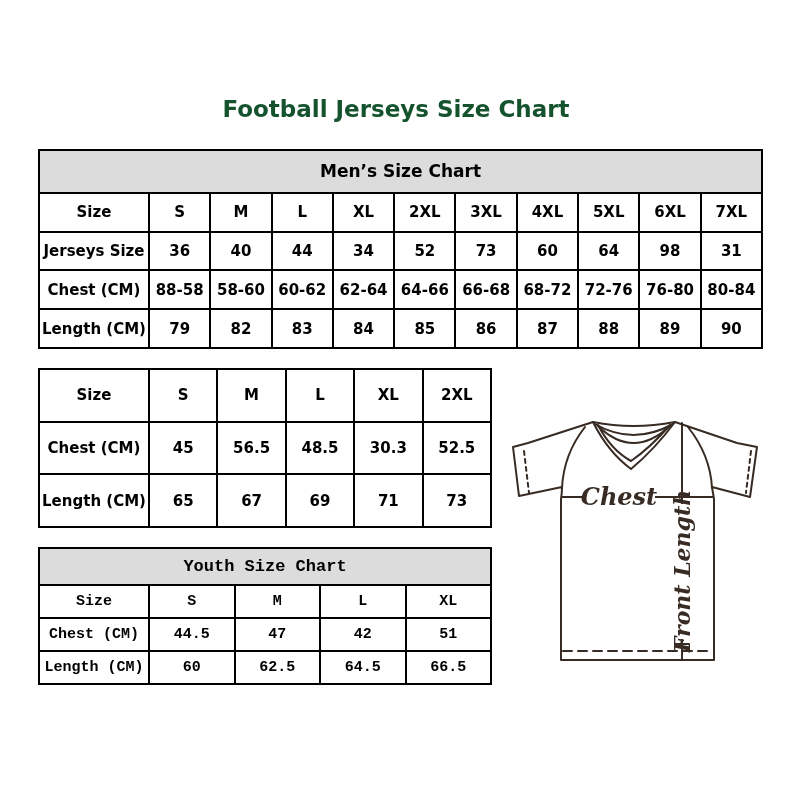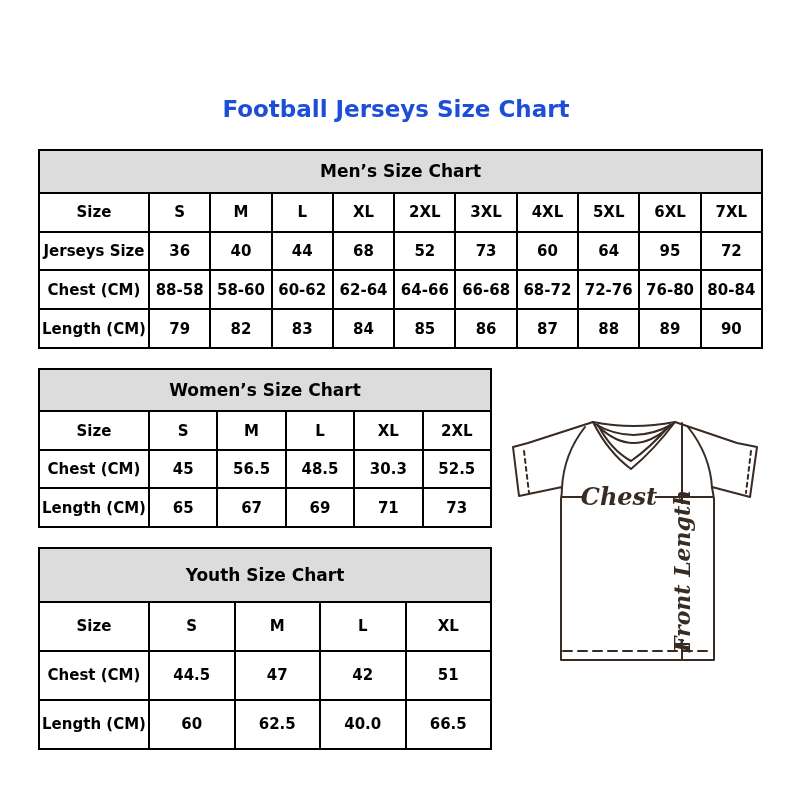--- a/index.html
+++ b/index.html
@@ -3,38 +3,38 @@
 <meta charset="utf-8">
 <style>
   html,body{margin:0;padding:0;}
   body{
     width:800px;height:800px;position:relative;overflow:hidden;
     background:#ffffff;color:#000;
     font-family:"DejaVu Sans","Liberation Sans",sans-serif;
   }
   .page-title{
     position:absolute;left:34px;top:96px;width:724px;
-    text-align:center;font-size:23px;font-weight:bold;color:#1d4ed8;
+    text-align:center;font-size:23px;font-weight:bold;color:#14532d;
   }
   .tbl{position:absolute;}
   .tbl table{
     border-collapse:collapse;table-layout:fixed;
     width:100%;height:100%;
   }
   .tbl th,.tbl td{
     border:2px solid var(--tbl-border,#000);
     text-align:center;vertical-align:middle;
     font-weight:bold;color:#000;padding:0;overflow:hidden;
   }
   .tbl .tbl-title{background:var(--header-bg,#dcdcdc);font-size:17px;}
   .tbl .row-label{font-size:15px;}
   .tbl td{font-size:15px;}
   .tbl-mens  {left:38px;top:149px;width:725px;height:200px;}
   .tbl-womens{left:38px;top:368px;width:454px;height:160px;}
-  .tbl-youth {left:38px;top:547px;width:454px;height:203px;}
+  .tbl-youth {left:38px;top:547px;width:454px;height:138px;font-family:Liberation Mono, monospace;}
   .jersey{position:absolute;left:505px;top:408px;}
   .jersey .stroke{fill:none;stroke:var(--jersey-line,#372b23);stroke-width:2;stroke-linejoin:round;stroke-linecap:round;}
   .jersey text{
     font-family:"DejaVu Serif","Liberation Serif",serif;
     font-style:italic;font-weight:bold;fill:var(--jersey-line,#372b23);
   }
 </style>
 </head>
 <body>
 
@@ -70,27 +70,27 @@
           <td>4XL</td>
           <td>5XL</td>
           <td>6XL</td>
           <td>7XL</td>
         </tr>
         <tr>
           <th class="row-label">Jerseys Size</th>
           <td>36</td>
           <td>40</td>
           <td>44</td>
-          <td>68</td>
+          <td>34</td>
           <td>52</td>
           <td>73</td>
           <td>60</td>
           <td>64</td>
-          <td>95</td>
-          <td>72</td>
+          <td>98</td>
+          <td>31</td>
         </tr>
         <tr>
           <th class="row-label">Chest (CM)</th>
           <td>88-58</td>
           <td>58-60</td>
           <td>60-62</td>
           <td>62-64</td>
           <td>64-66</td>
           <td>66-68</td>
           <td>68-72</td>
@@ -119,23 +119,20 @@
       <colgroup>
         <col style="width: 110px;">
         <col>
         <col>
         <col>
         <col>
         <col>
       </colgroup>
       <tbody>
         <tr>
-          <th colspan="6" class="tbl-title">Women’s Size Chart</th>
-        </tr>
-        <tr>
           <th class="row-label">Size</th>
           <td>S</td>
           <td>M</td>
           <td>L</td>
           <td>XL</td>
           <td>2XL</td>
         </tr>
         <tr>
           <th class="row-label">Chest (CM)</th>
           <td>45</td>
@@ -179,21 +176,21 @@
           <th class="row-label">Chest (CM)</th>
           <td>44.5</td>
           <td>47</td>
           <td>42</td>
           <td>51</td>
         </tr>
         <tr>
           <th class="row-label">Length (CM)</th>
           <td>60</td>
           <td>62.5</td>
-          <td>40.0</td>
+          <td>64.5</td>
           <td>66.5</td>
         </tr>
       </tbody>
     </table>
   </div>
 
 <svg class="jersey" width="270" height="258" viewBox="0 0 270 258">
   <g class="stroke">
     <path d="M88,14 L23,35 L8,39 L14,88 L57,79 Q57,85 56,91 L56,252 L209,252 L209,91 Q208,85 207,79 L245,89 L252,39 L232,35 L170,14"></path>
     <path d="M88,14 Q128,22 170,14"></path>

